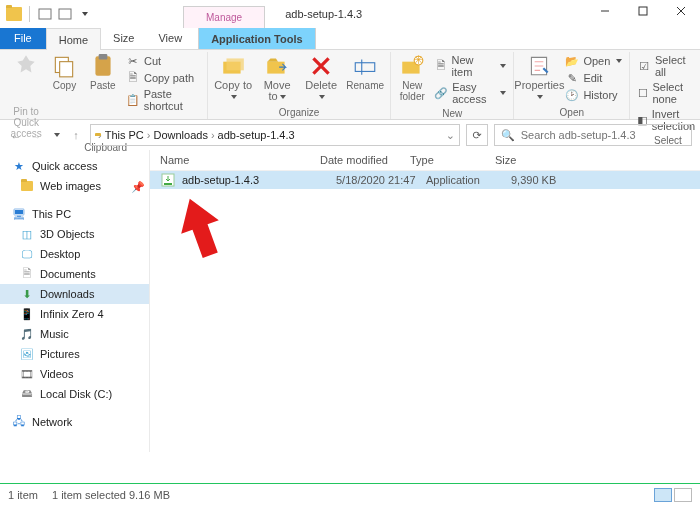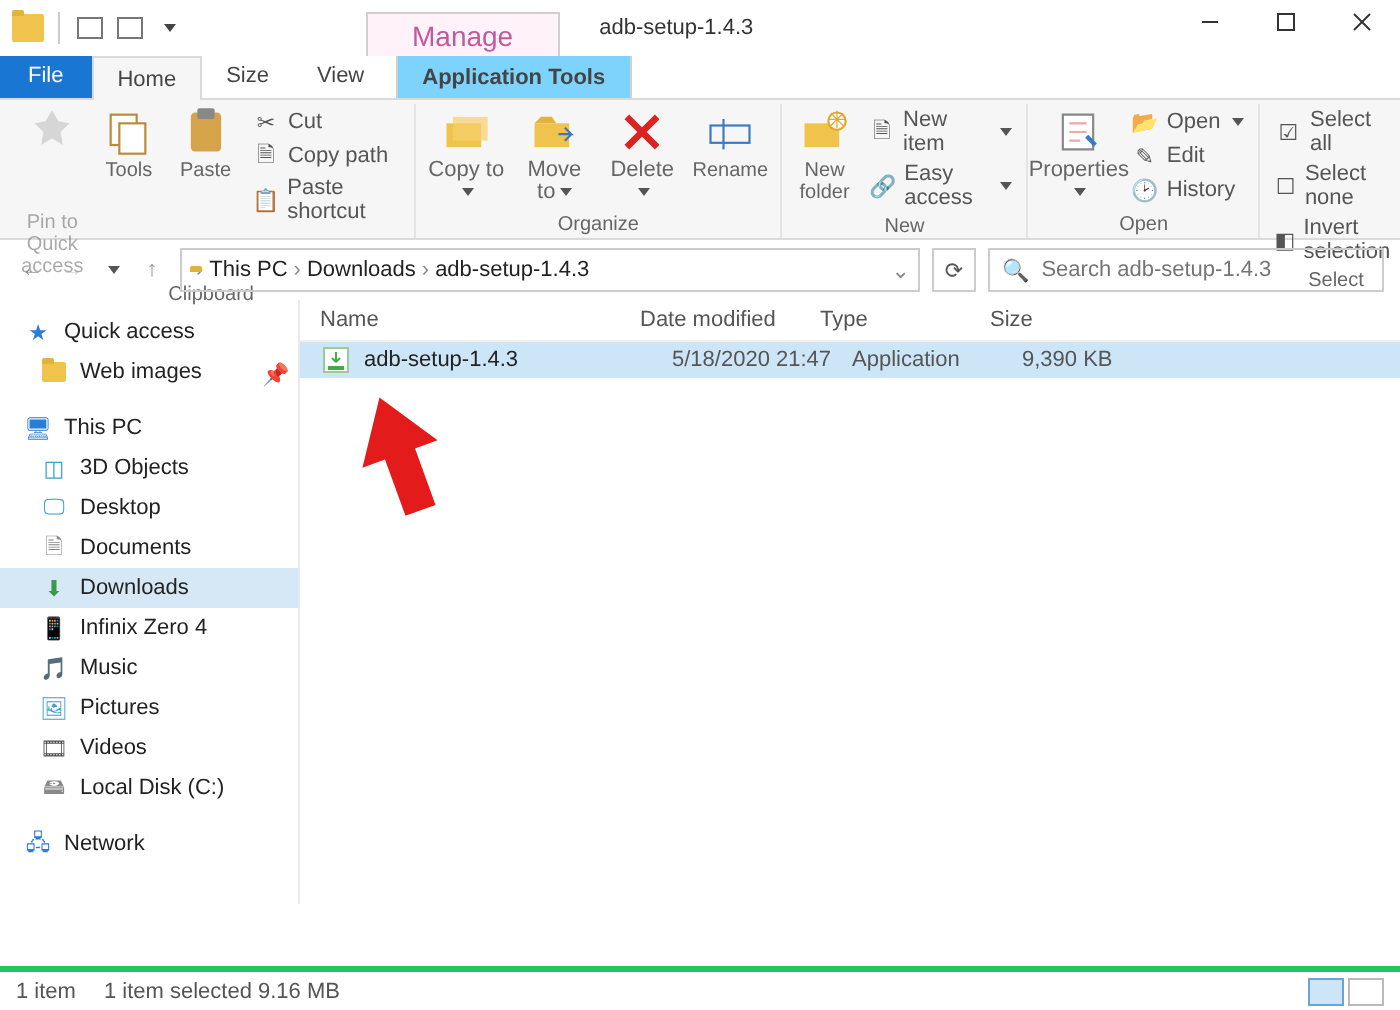--- a/index.html
+++ b/index.html
@@ -6,21 +6,21 @@
 body { background: #fff; width: 700px; height: 505px; overflow: hidden; }
 
 
 .titlebar { height: 28px; background: #fff; display: flex; align-items: center; position: relative; }
 .tb-left { display: flex; align-items: center; gap: 4px; padding-left: 6px; }
 .folder-ic { width: 16px; height: 14px; background: #f0c44c; border-radius: 1px; position: relative; }
 .folder-ic::before { content:''; position:absolute; top:-2px; left:0; width:6px; height:3px; background:#e0b43c; border-radius:1px 1px 0 0;}
 .qat-sep { width:1px; height:16px; background:#ccc; margin:0 3px;}
 .qat-btn { width:16px; height:16px; display:flex; align-items:center; justify-content:center; }
 .qat-caret { border-left:3px solid transparent; border-right:3px solid transparent; border-top:4px solid #444; }
-.title-tab { height: 22px; margin-top:6px; margin-left: 90px; padding: 2px 22px; border: 1px solid #d0d0d0; border-bottom:none; background: #fff2f9; color:#bf5a9c; font-size:14px; display:flex; align-items:center;}
+.title-tab { height: 22px; margin-top:6px; margin-left: 90px; padding: 2px 22px; border: 1px solid #d0d0d0; border-bottom:none; background: #fff2f9; color:#bf5a9c; font-size:10px; display:flex; align-items:center;}
 .win-title { margin-left: 20px; color: #333; }
 .win-ctrl { position:absolute; right:0; top:0; display:flex; }
 .win-btn { width:38px; height:22px; display:flex; align-items:center; justify-content:center; color:#333; font-size:11px;}
 .win-btn svg { width:10px; height:10px; }
 
 
 .tabrow { height:22px; display:flex; align-items:flex-end; border-bottom:1px solid #dadada;}
 .file-tab { background:#1976d2; color:#fff; height:22px; padding:0 14px; display:flex; align-items:center; font-size:11px;}
 .tab { height:22px; padding:0 12px; display:flex; align-items:center; color:#444; font-size:11px;}
 .tab.active { background:#f6f6f6; border-top:1px solid #dadada; border-left:1px solid #dadada; border-right:1px solid #dadada; margin-bottom:-1px;}
@@ -67,21 +67,21 @@
 .row { display:flex; align-items:center; padding:2px 10px; font-size:11px; color:#222;}
 .row.sel { background:#cde6f7;}
 .row .ic { width:16px; height:14px; margin-right:6px; display:flex; align-items:center; justify-content:center;}
 .row .c-name{width:154px;} .row .c-date{width:90px; color:#555;} .row .c-type{width:85px; color:#555;} .row .c-size{flex:1; color:#555;}
 
 
 .pointer { position:absolute; left:170px; top:192px; pointer-events:none;}
 .pointer svg { width:60px; height:70px; }
 
 
-.status { position:absolute; bottom:0; left:0; right:0; height:22px; border-top:3px solid #22c55e; display:flex; align-items:center; padding:0 8px; color:#555; font-size:11px; gap:14px; background:#fff;}
+.status { position:absolute; bottom:0; left:0; right:0; height:22px; border-top:1px solid #22c55e; display:flex; align-items:center; padding:0 8px; color:#555; font-size:11px; gap:14px; background:#fff;}
 .status .viewbtns { margin-left:auto; display:flex; gap:2px;}
 .viewbtn { width:18px; height:14px; border:1px solid #bbb; }
 .viewbtn.active { background:#cde6f7; border-color:#6aa3d8;}
 
 </style>
 </head>
 <body>
 
 <div class="titlebar">
   <div class="tb-left">
@@ -145,21 +145,21 @@
           </div>
         <div class="bigbtn-l">Pin to Quick access</div>
       </div>
       <div class="bigbtn">
         <div class="bigbtn-ic">
             <svg viewBox="0 0 24 24">
               <rect x="4" y="4" width="12" height="14" fill="#fff" stroke="#b88a3a"></rect>
               <rect x="8" y="8" width="12" height="14" fill="#fff" stroke="#b88a3a"></rect>
             </svg>
           </div>
-        <div class="bigbtn-l">Tools</div>
+        <div class="bigbtn-l">Copy</div>
       </div>
       <div class="bigbtn">
         <div class="bigbtn-ic">
             <svg viewBox="0 0 24 24">
               <rect x="5" y="3" width="14" height="18" rx="2" fill="#d5a34a"></rect>
               <rect x="8" y="1" width="8" height="5" rx="1" fill="#888"></rect>
             </svg>
           </div>
         <div class="bigbtn-l">Paste</div>
       </div>

